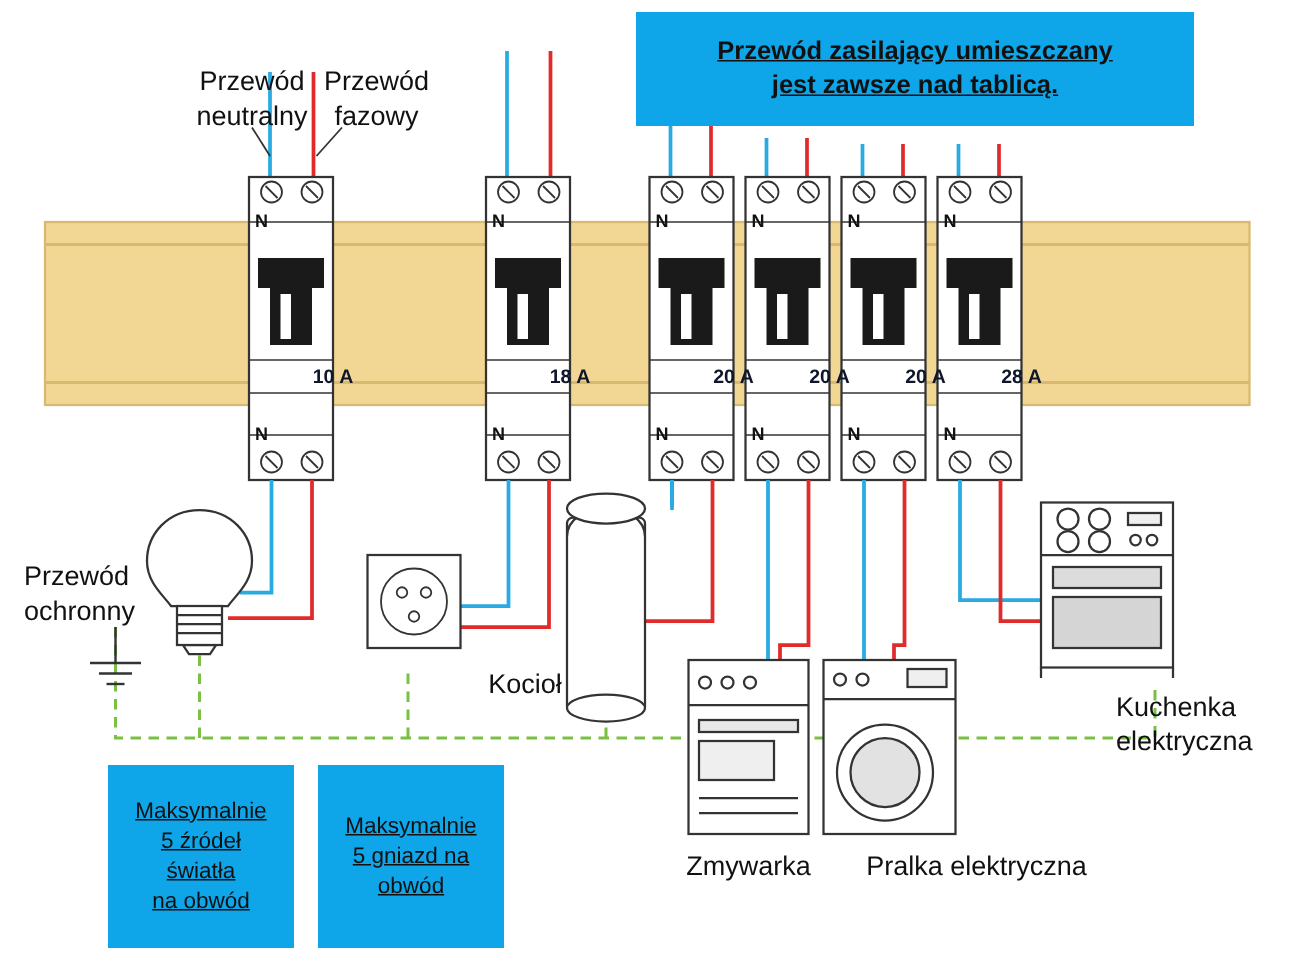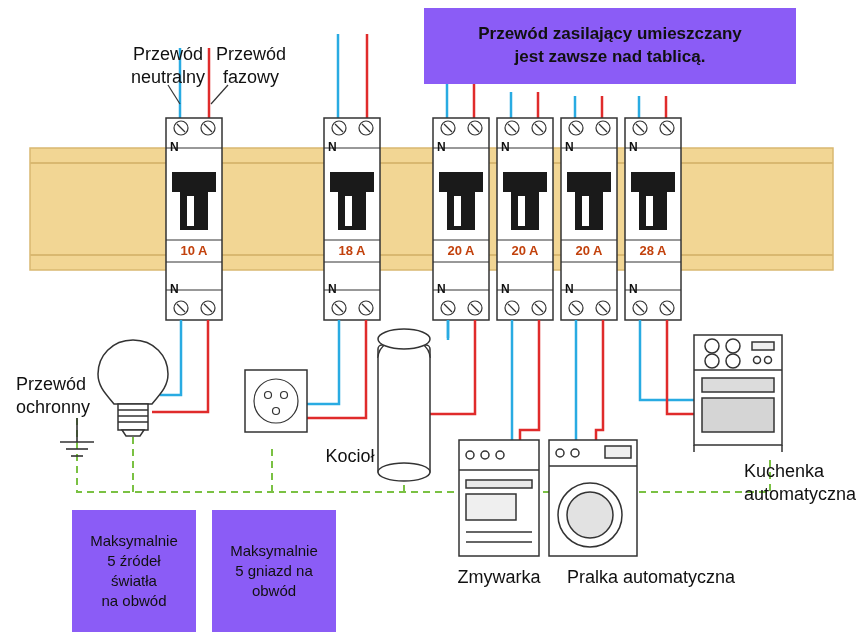--- a/index.html
+++ b/index.html
@@ -26,40 +26,42 @@
     position: absolute;
     font-size: 18px;
     color: #111;
     line-height: 1.25;
     white-space: pre-line;
     text-align: center;
   }
   .lbl.left { text-align: left; }
   .note {
     position: absolute;
-    background: #8b5cf6;
+    background: #0ea5e9;
     color: #111;
     font-weight: bold;
     line-height: 1.35;
     text-align: center;
     display: flex;
     align-items: center;
     justify-content: center;
     white-space: pre-line;
+    text-decoration: underline;
   }
   .note.plain {
     font-weight: normal;
   }
   .brk-amp {
     position: absolute;
     font-size: 13px;
     font-weight: bold;
-    color: #c2410c;
+    color: #0f172a;
     text-align: center;
     width: 56px;
+    margin-left: 28px;
   }
   .brk-n {
     position: absolute;
     font-size: 12px;
     font-weight: bold;
     color: #111;
   }
 </style>
 </head>
 <body>
@@ -350,23 +352,23 @@
 
   <div class="brk-n" style="left:170px; top:282px;">N</div>
   <div class="brk-n" style="left:328px; top:282px;">N</div>
   <div class="brk-n" style="left:437px; top:282px;">N</div>
   <div class="brk-n" style="left:501px; top:282px;">N</div>
   <div class="brk-n" style="left:565px; top:282px;">N</div>
   <div class="brk-n" style="left:629px; top:282px;">N</div>
 
   <div class="lbl" style="left:305px; top:445px; width:90px;">Kocioł</div>
   <div class="lbl" style="left:424px; top:566px; width:150px;">Zmywarka</div>
-  <div class="lbl" style="left:556px; top:566px; width:190px;">Pralka automatyczna</div>
+  <div class="lbl" style="left:556px; top:566px; width:190px;">Pralka elektryczna</div>
   <div class="lbl" style="left:744px; top:460px; width:115px; text-align:left;">Kuchenka
-automatyczna</div>
+elektryczna</div>
 
   <div class="note plain" style="left:72px; top:510px; width:124px; height:122px; font-size:15px;">Maksymalnie
 5 źródeł
 światła
 na obwód</div>
   <div class="note plain" style="left:212px; top:510px; width:124px; height:122px; font-size:15px;">Maksymalnie
 5 gniazd na
 obwód</div>
 
 </div>

